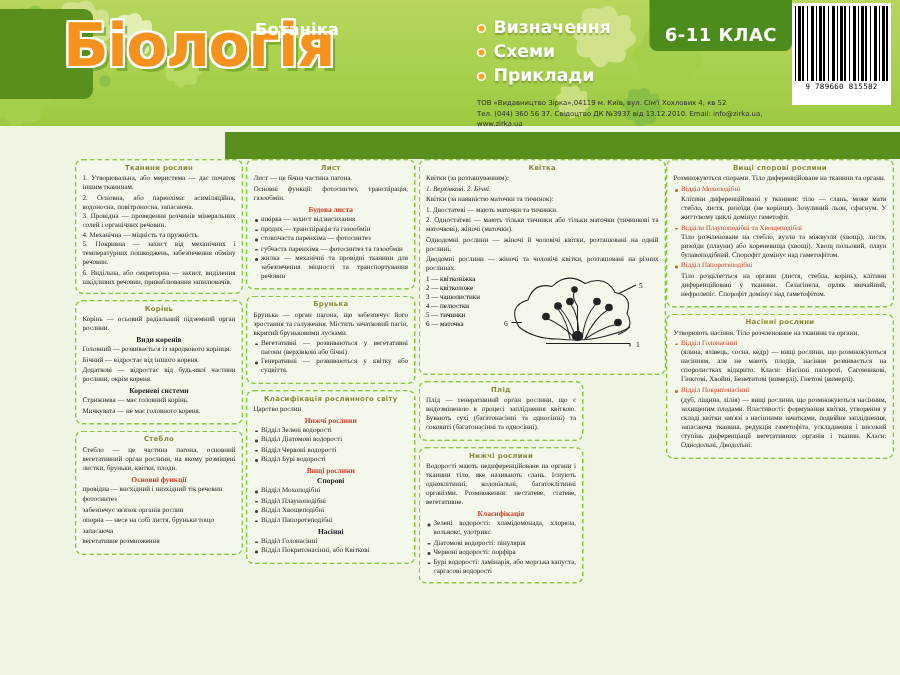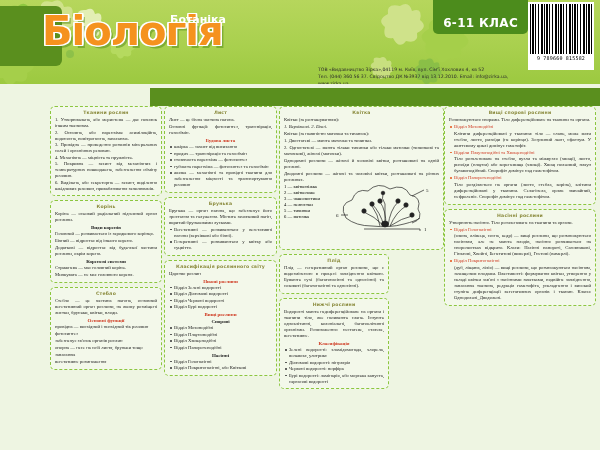--- a/index.html
+++ b/index.html
@@ -160,20 +160,25 @@
       <g fill="#cfe28a" opacity=".85">
         <path d="M10 58 q5 -3 7 3 q6 -2 4 5 q5 4 -1 7 q1 6 -6 4 q-4 5 -7 -2 q-6 1 -4 -6 q-5 -4 1 -7 q-2 -6 6 -4z"></path>
       </g>
     </svg>
   </div>
 
   <div class="titlebox"></div>
   <div class="bigtitle">Біологія</div>
   <div class="klas">6-11 КЛАС</div>
 
+  <div class="bullets">
+    <div>Визначення</div>
+    <div>Схеми</div>
+    <div>Приклади</div>
+  </div>
 
   <div class="barcode">
     <div class="bars"></div>
     <div class="num">9 789660 815582</div>
   </div>
 
   <div class="imprint">
     <div>ТОВ «Видавництво Зірка»,04119 м. Київ, вул. Сім'ї Хохлових 4, кв 52</div>
     <div>Тел. (044) 360 56 37. Свідоцтво ДК №3937 від 13.12.2010. Email: info@zirka.ua, www.zirka.ua</div>
   </div>

